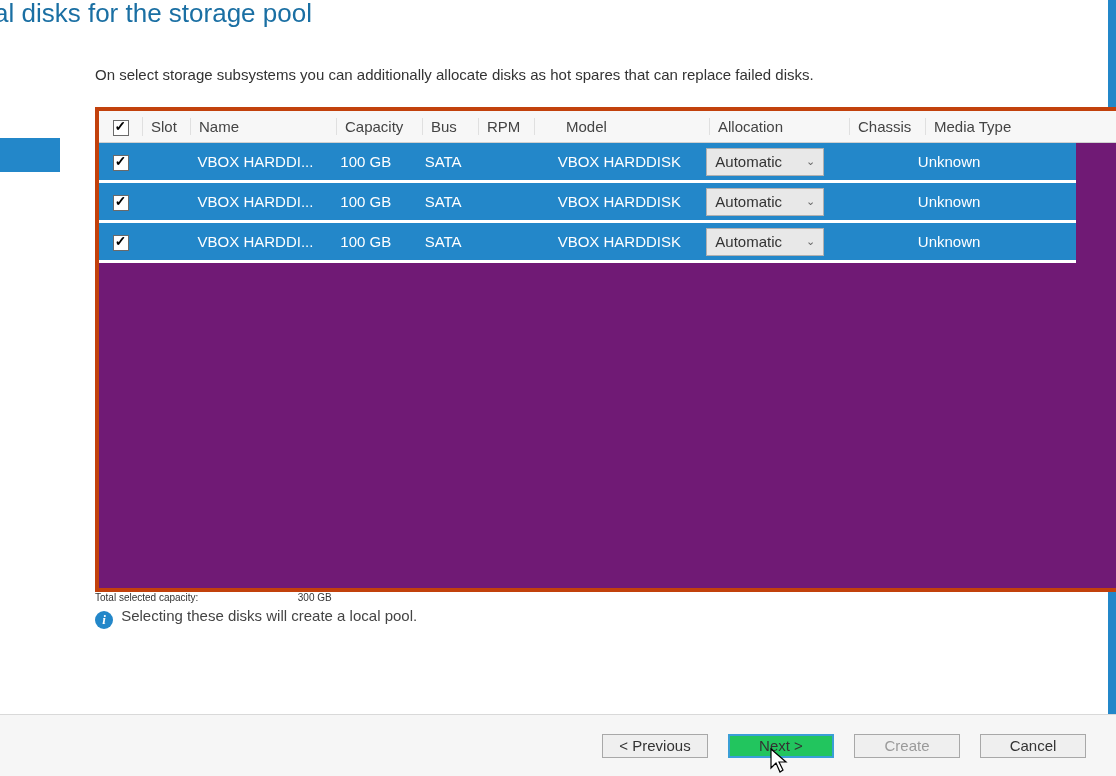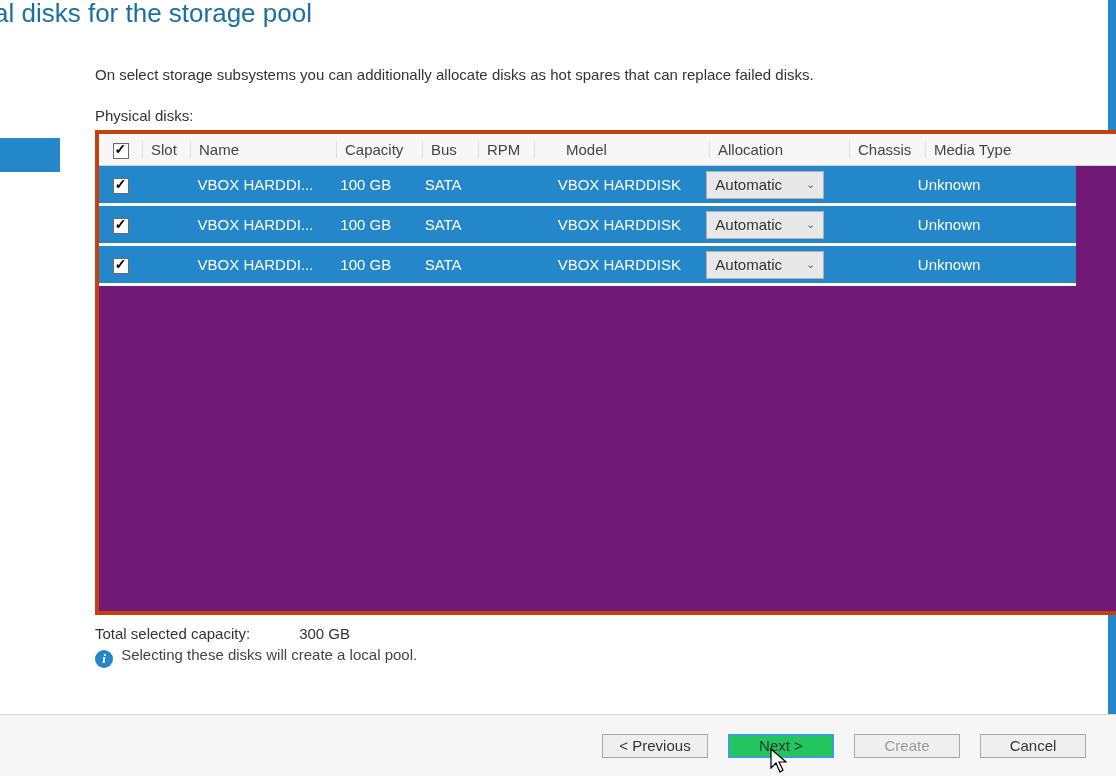--- a/index.html
+++ b/index.html
@@ -123,22 +123,21 @@
     height: 28px;
     width: 118px;
     padding: 0 8px;
     justify-content: space-between;
   }
   .alloc-combo .chev {
     font-size: 11px;
     color: #666;
   }
   .totals {
-    margin-top: 10px;
-    font-size: 15px;
+    font-size: 10px;
     color: #333;
   }
   .totals .label-inline { display: inline-block; width: 200px; }
   .info-line {
     margin-top: 4px;
     font-size: 15px;
     color: #444;
   }
   .info-icon {
     display: inline-flex;
@@ -210,21 +209,20 @@
 <body>
 
 <div class="far-right"></div>
 
 <div class="page-title">al disks for the storage pool</div>
 
 <div class="left-rail"></div>
 
 <div class="content">
   <div class="intro">On select storage subsystems you can additionally allocate disks as hot spares that can replace failed disks.</div>
-  <div class="label">Physical disks:</div>
 
   <div class="grid">
     <div class="grid-header">
       <div class="col col-check">
         <span class="chk checked"></span>
       </div>
       <div class="col col-slot">Slot</div>
       <div class="col col-name">Name</div>
       <div class="col col-cap">Capacity</div>
       <div class="col col-bus">Bus</div>

